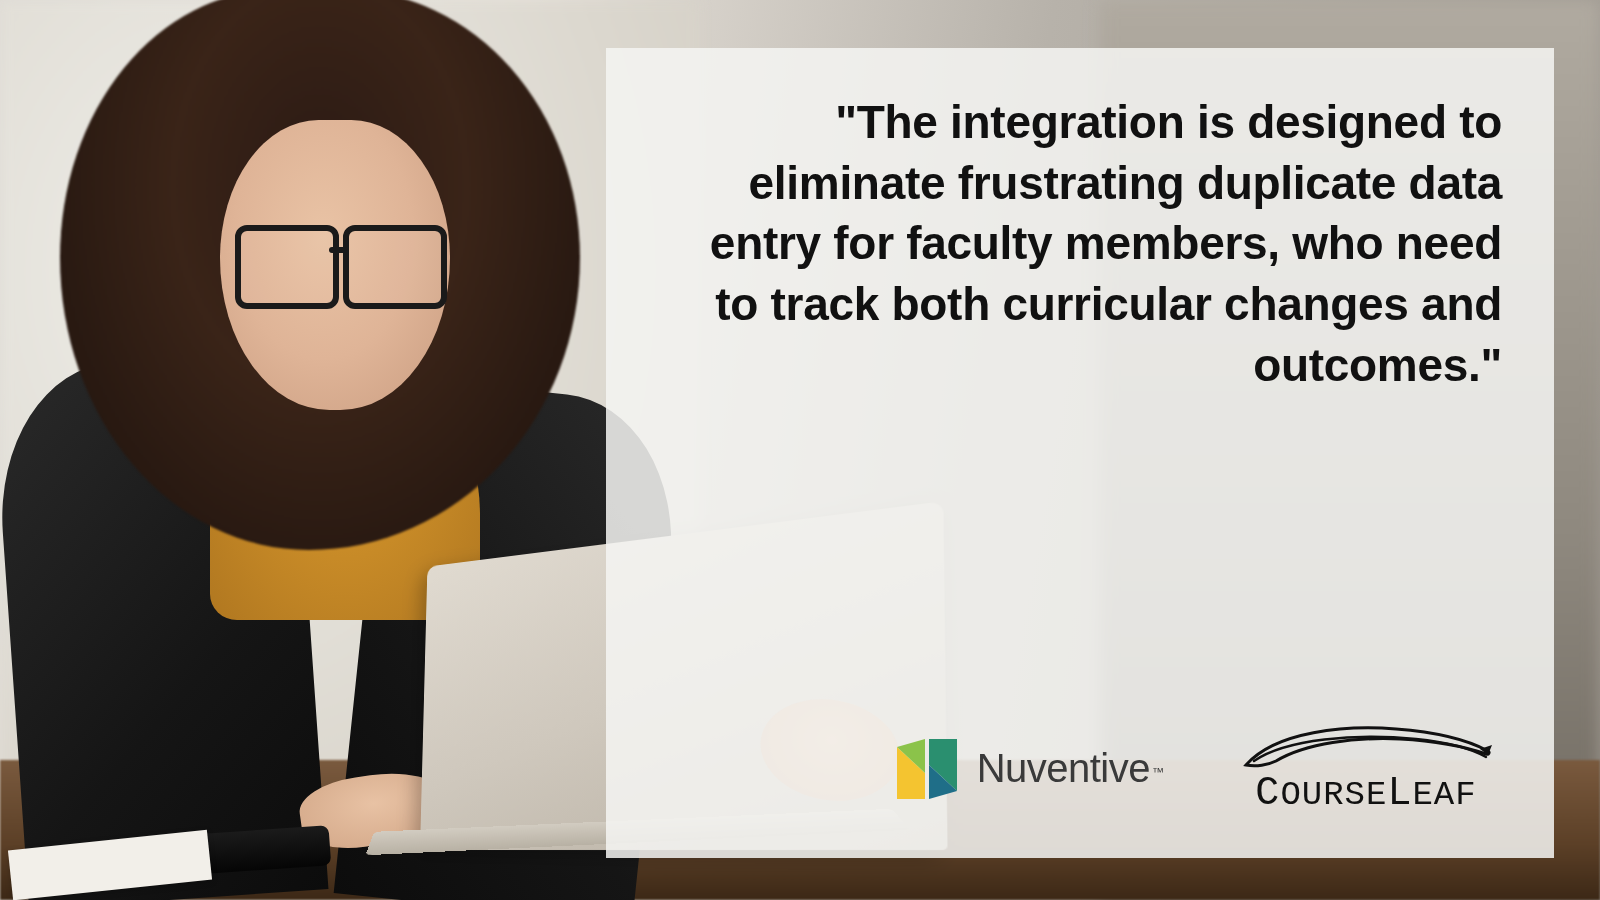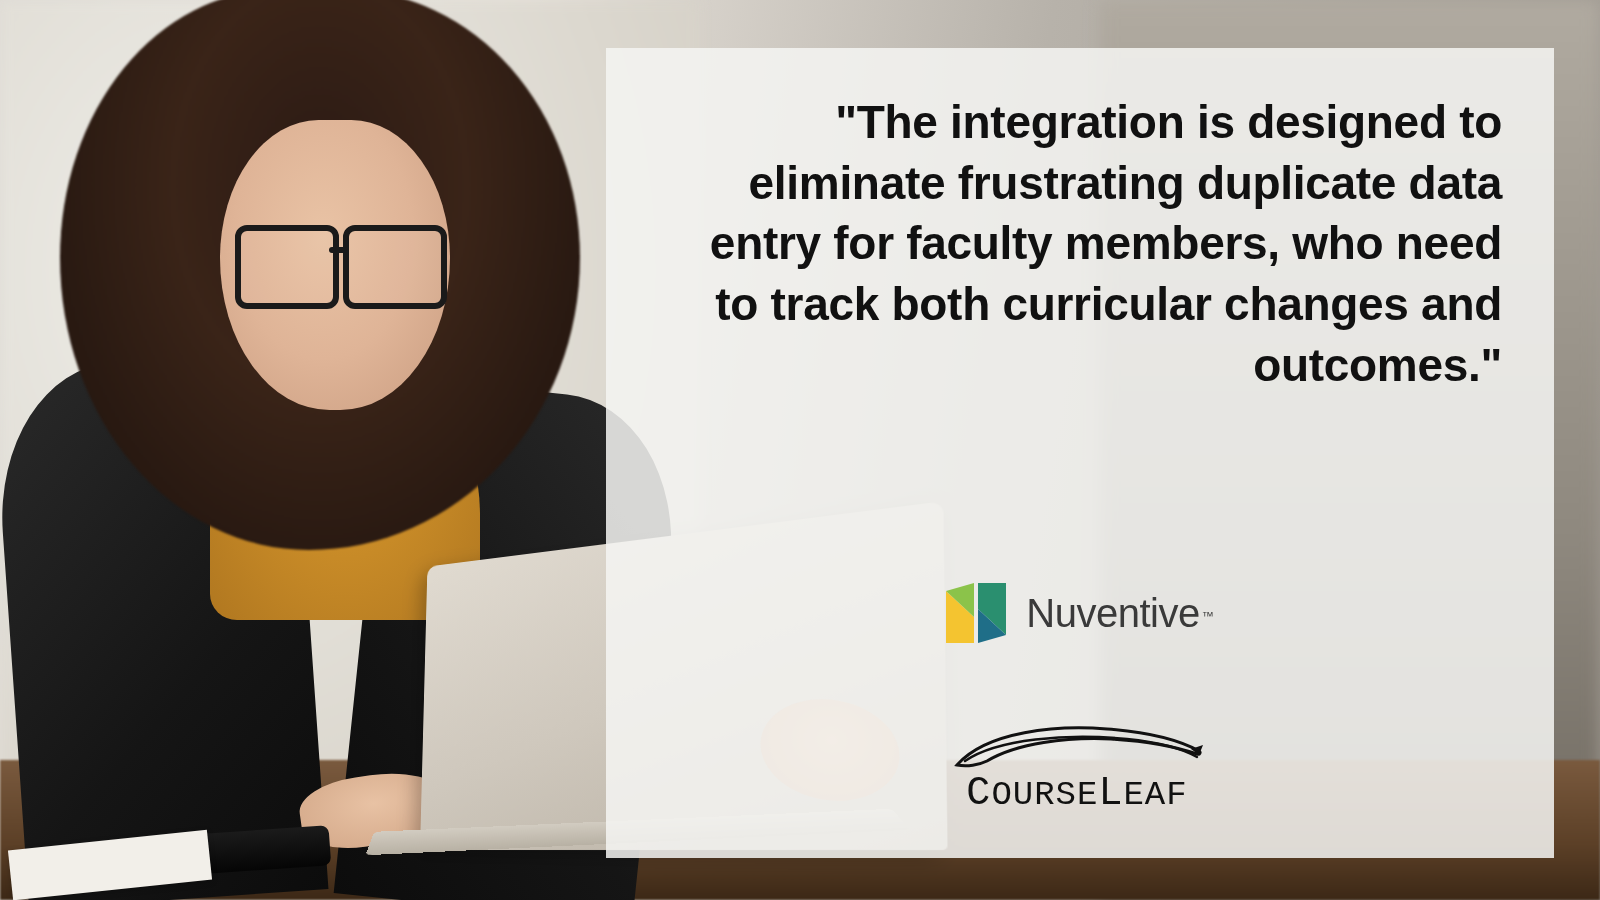--- a/index.html
+++ b/index.html
@@ -168,21 +168,20 @@
     text-align: right;
     letter-spacing: -0.3px;
   }
   .logos {
     display: flex;
     justify-content: flex-end;
     align-items: center;
     gap: 72px;
     padding-right: 6px;
     padding-bottom: 6px;
-    flex-direction: column;
   }
   .logo-nuventive {
     display: flex;
     align-items: center;
     gap: 14px;
   }
   .nuv-mark {
     width: 72px; height: 72px; position: relative;
   }
   .nuv-text {

